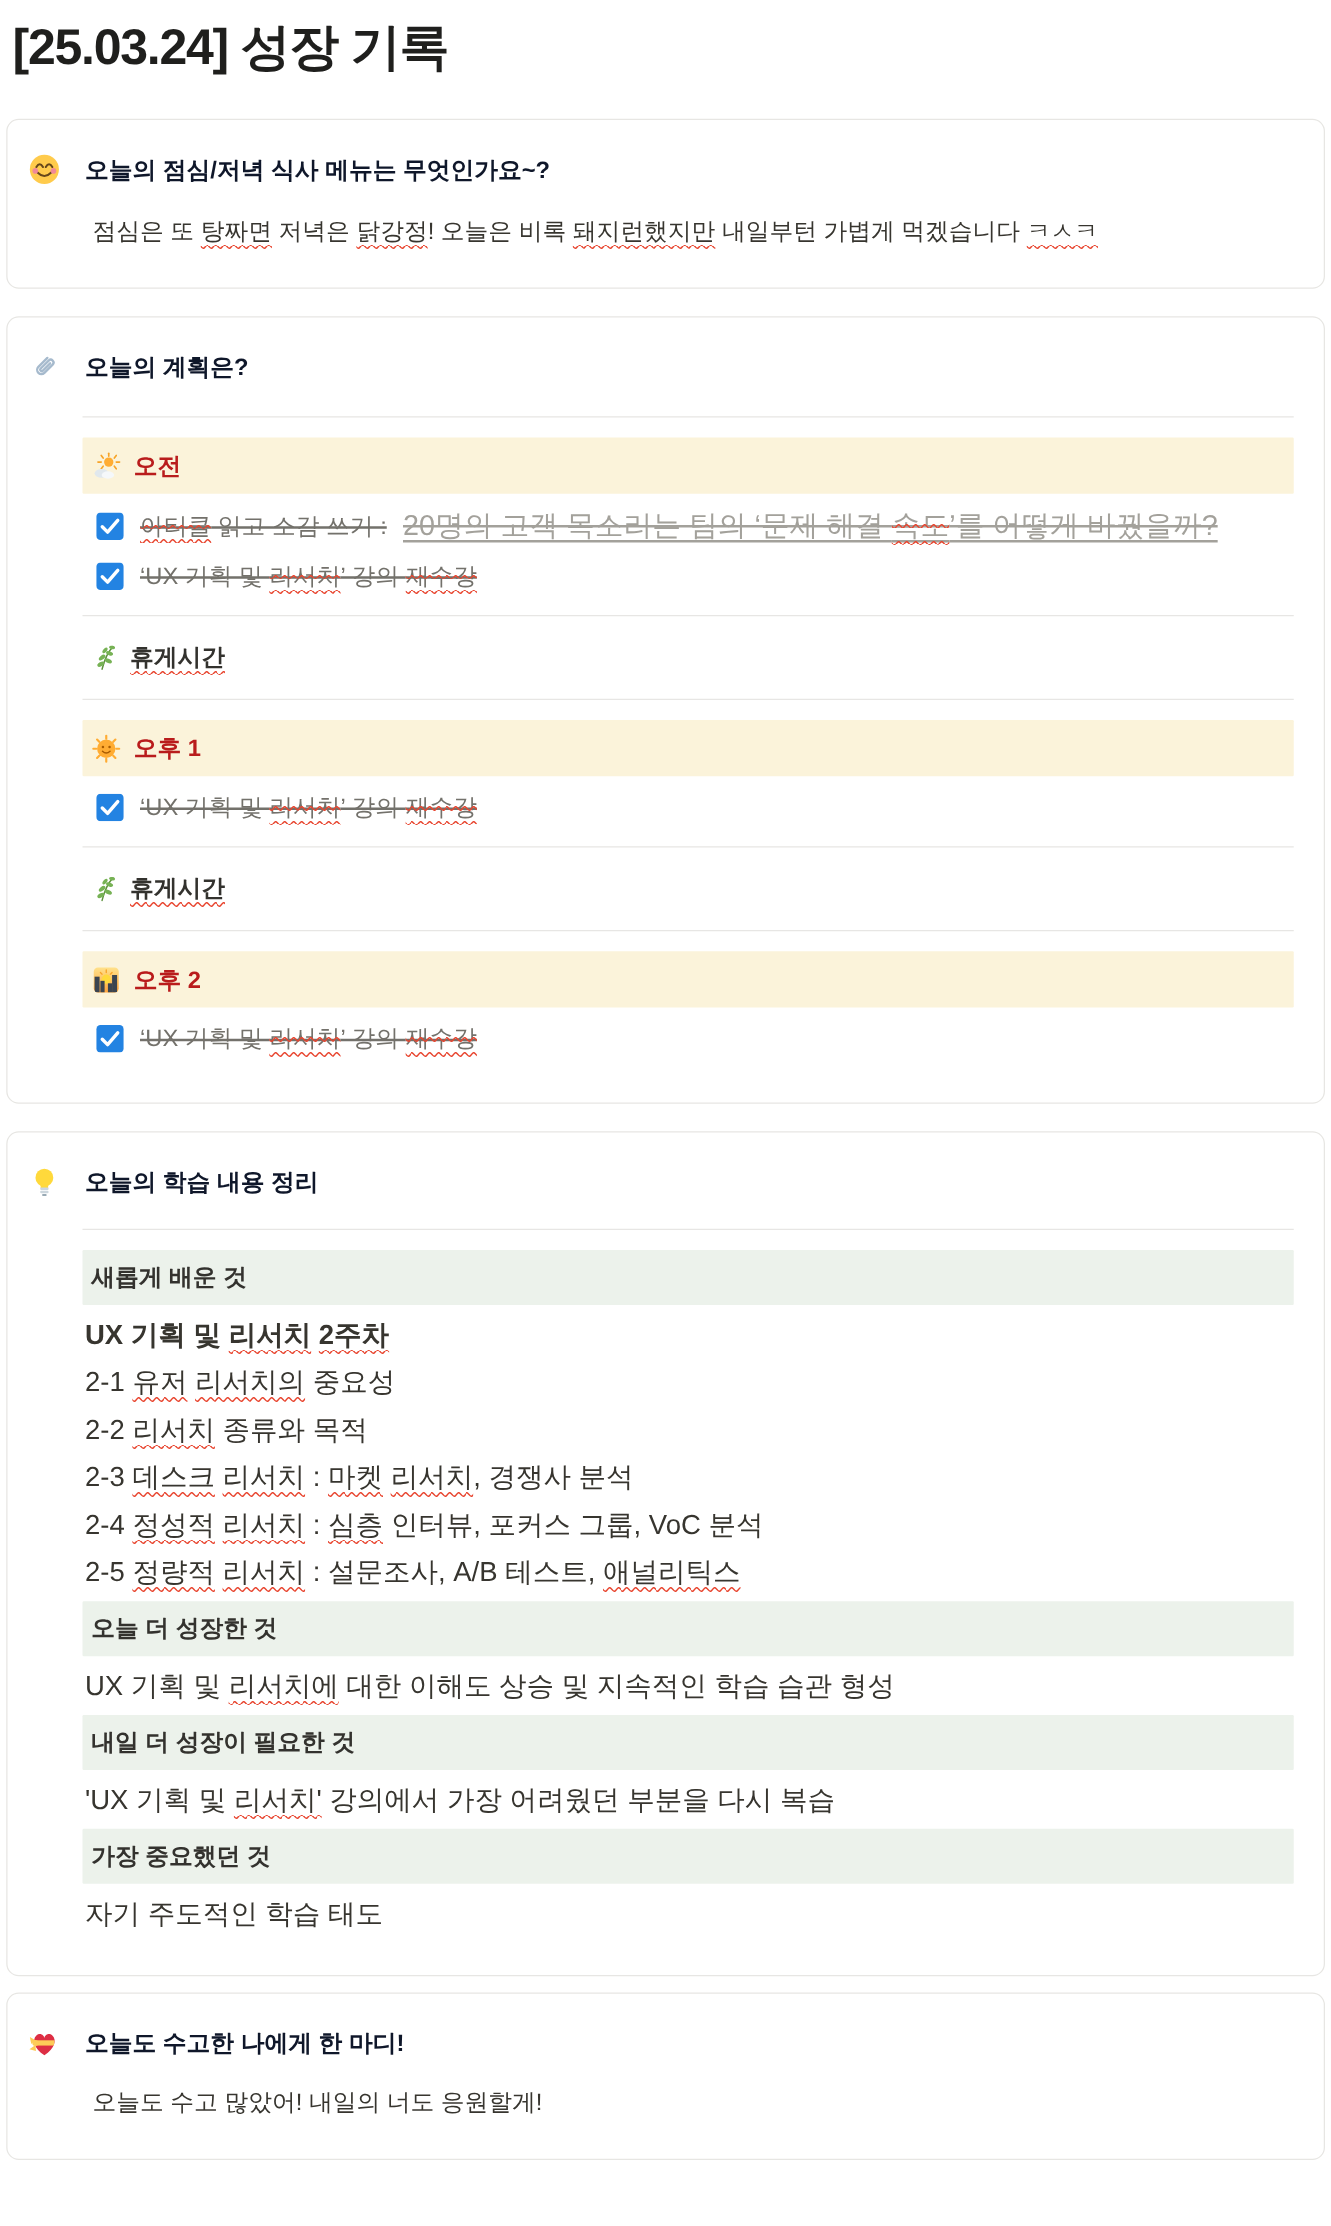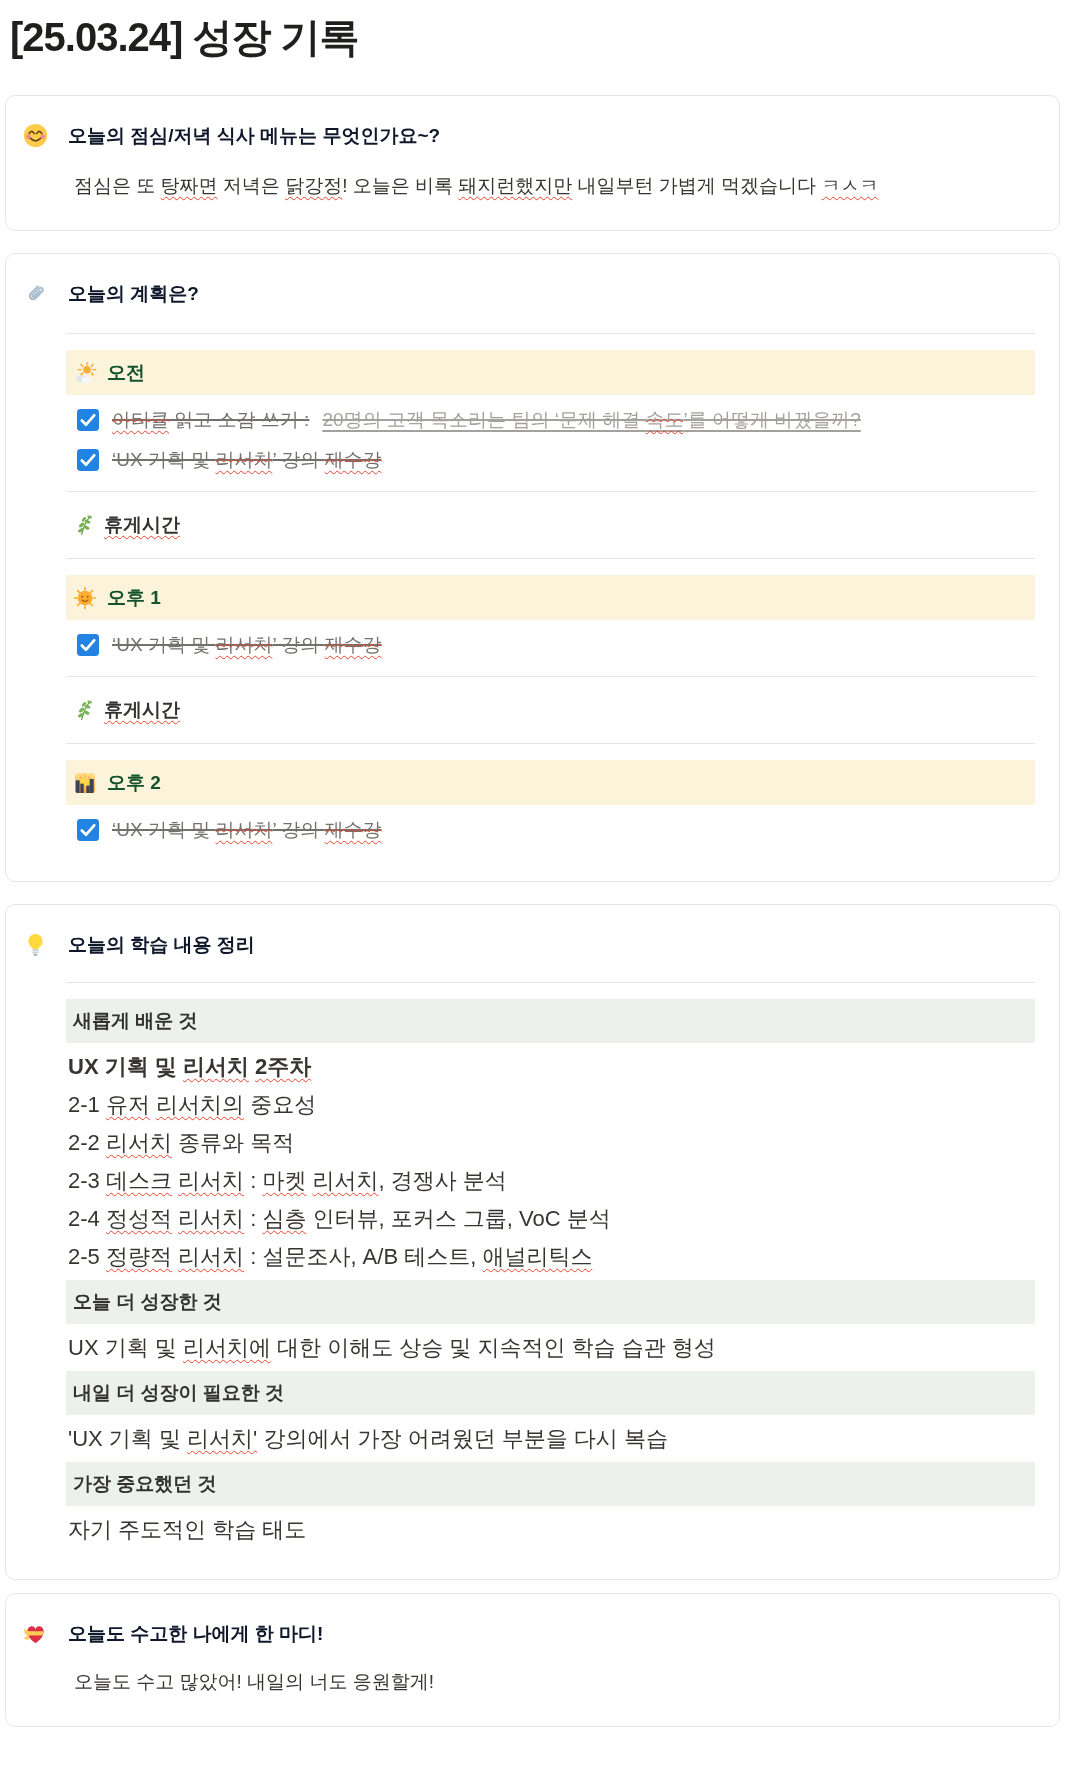--- a/index.html
+++ b/index.html
@@ -24,27 +24,27 @@
   .icon { width:27px; height:27px; flex:none; display:inline-block; }
   .icon svg { width:100%; height:100%; display:block; }
   .icon-sm { width:24px; height:24px; }
   .c-body { margin:22px 0 4px 52px; font-size:19px; line-height:29px; }
   .divider { border-top:1px solid #e7e6e4; margin:16px 0 16px 44px; }
   .banner-y {
     margin:0 0 6px 44px; height:45px; background:#fbf3da;
     display:flex; align-items:center; gap:10px; padding:0 10px 0 7px;
     border-radius:1px;
   }
-  .banner-y .b-label { font-size:19px; font-weight:700; color:#14532d; }
+  .banner-y .b-label { font-size:19px; font-weight:700; color:#b91c1c; }
   .todo { display:flex; align-items:center; gap:13px; margin:10px 0 10px 55px; min-height:30px; }
   .checkbox { width:22px; height:22px; flex:none; cursor:pointer; }
   .checkbox svg { width:100%; height:100%; display:block; }
   .todo-done { color:#73716b; text-decoration:line-through; text-decoration-thickness:1.5px; font-size:19px; }
   .todo-link {
-    color:#a3a19b; font-size:19px;
+    color:#a3a19b; font-size:23px;
     text-decoration-line:underline line-through;
     text-decoration-thickness:1.5px; text-underline-offset:4px;
     cursor:pointer;
   }
   .sp {
     text-decoration-line:underline; text-decoration-style:wavy;
     text-decoration-color:#e8442e; text-decoration-thickness:1px;
     text-underline-offset:4px; text-decoration-skip-ink:none;
   }
   .todo-done .sp, .todo-link .sp {

